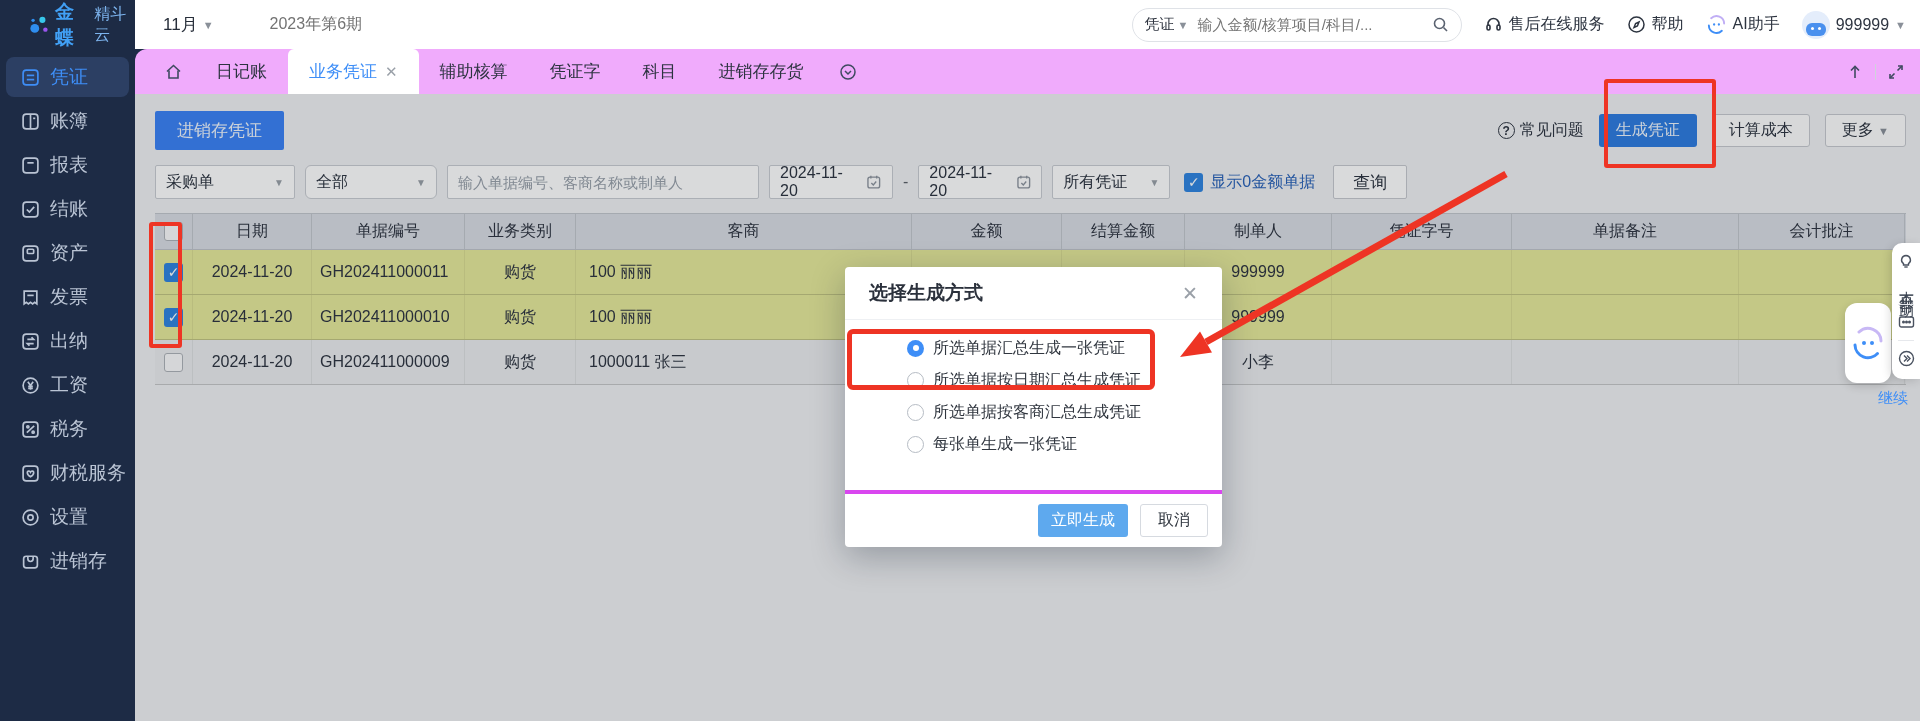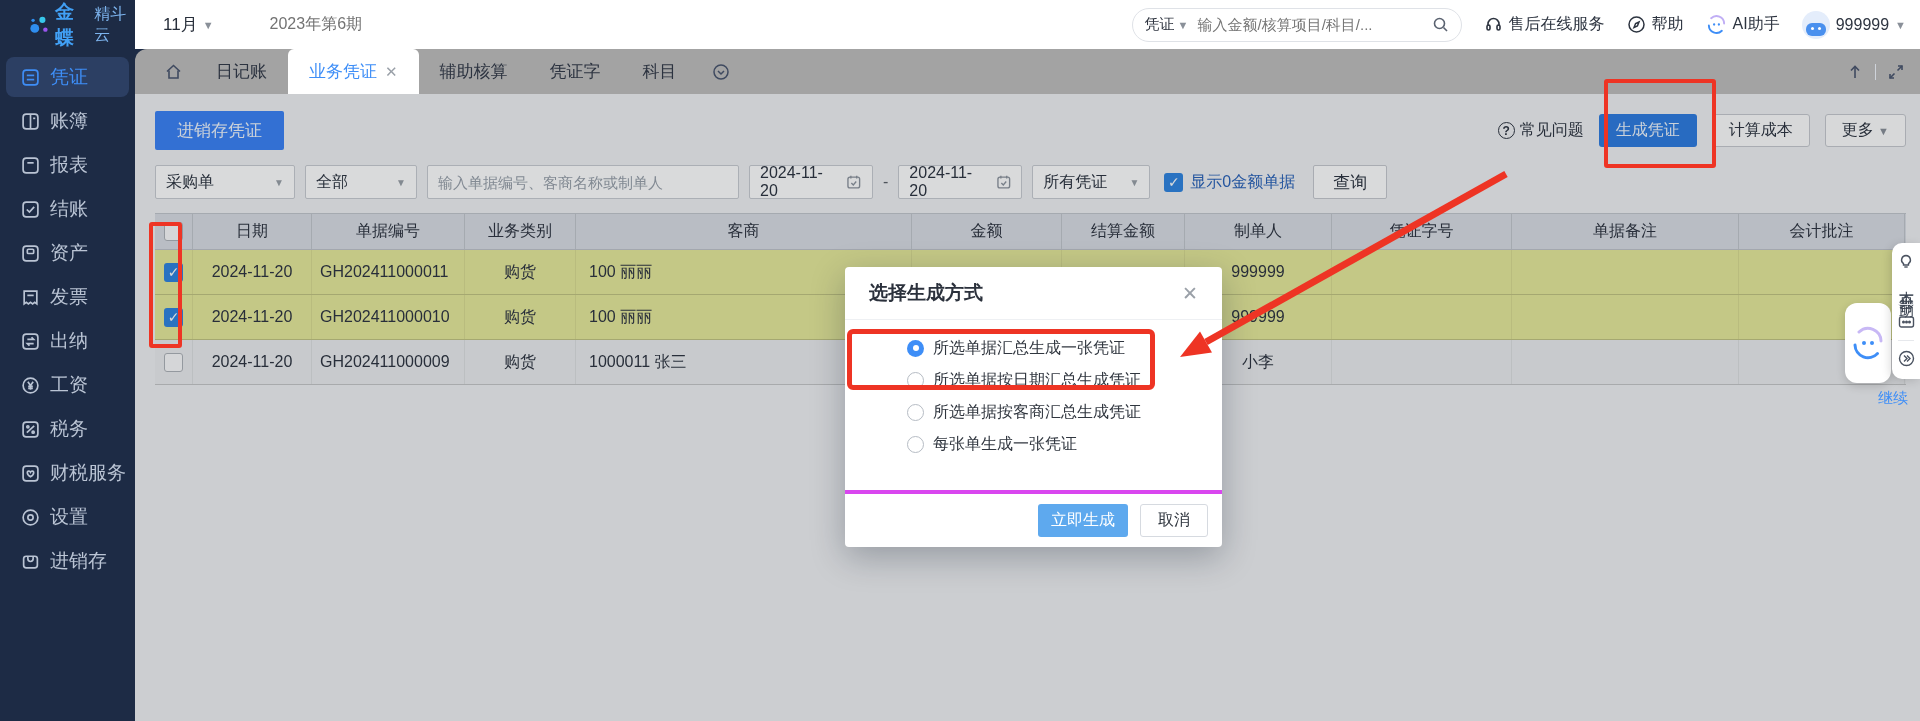--- a/index.html
+++ b/index.html
@@ -31,21 +31,21 @@
   .search-pill { width:330px; height:34px; border:1px solid #dfe2e7; border-radius:17px;
     display:flex; align-items:center; padding:0 12px; gap:9px; }
   .search-cat { font-size:15px; color:#2f3540; display:flex; align-items:center; gap:3px; cursor:pointer; }
   .search-ph { flex:1; font-size:15px; color:#9aa1ab; border:none; outline:none; background:transparent; }
   .top-link { display:flex; align-items:center; gap:6px; font-size:16px; color:#2d3440; cursor:pointer; }
   .avatar { width:28px; height:28px; border-radius:50%; background:#e4edfb; position:relative; overflow:hidden; }
   .avatar .bot { position:absolute; left:4px; right:4px; bottom:3px; height:13px; border-radius:6px; background:#4a90ee; }
   .avatar .bot i { position:absolute; top:4px; width:3px; height:3px; border-radius:50%; background:#fff; }
   .avatar .bot i.l{ left:5px;} .avatar .bot i.r{ right:5px;}
 
-  .tabbar { height:45px; background:#a3a3a3; border-radius:12px 0 0 0; display:flex;
+  .tabbar { height:45px; background:#f0abfc; border-radius:12px 0 0 0; display:flex;
     align-items:stretch; padding-left:16px; flex-shrink:0; position:relative; }
   .tab-home { width:44px; display:flex; align-items:center; justify-content:center; cursor:pointer; }
   .tab { display:flex; align-items:center; padding:0 21px; font-size:17px; color:#2c3340; cursor:pointer; gap:8px; }
   .tab.active { background:#fff; color:#3e8ef7; border-radius:6px 6px 0 0; }
   .tab .x { color:#9aa0a8; font-size:15px; }
   .tab-overflow { display:flex; align-items:center; padding:0 14px; cursor:pointer; }
   .tab-ctrls { position:absolute; right:16px; top:0; bottom:0; display:flex; align-items:center; gap:12px; color:#3f4a60; }
   .tab-ctrls .sep { width:1px; height:16px; background:#cfd3da; }
   .tab-ctrls .ctrl { cursor:pointer; display:flex; align-items:center; }
 
@@ -60,21 +60,21 @@
   .qmark { width:17px; height:17px; border:1.5px solid #2d3440; border-radius:50%; font-size:12px;
     display:flex; align-items:center; justify-content:center; font-weight:bold; }
   .btn-generate { background:#2e7ce0; color:#eef5fd; font-size:16px; height:33px; padding:0 17px; border-radius:3px; }
   .btn-plain { background:#fdfdfd; border:1px solid #c6c9cf; color:#2d3440; font-size:16px;
     height:33px; padding:0 16px; border-radius:3px; }
 
   .filters { margin:15px 0 0 20px; display:flex; align-items:center; gap:10px; font-size:16px; color:#2d3440; }
   .fld { height:34px; background:#fff; border:1px solid #c9ccd2; border-radius:2px;
     display:flex; align-items:center; padding:0 10px; cursor:pointer; }
   .fld .arr { margin-left:auto; color:#9aa0a8; font-size:10px; }
-  .sel1{ width:140px; } .sel2{ width:112px; } .sel3{ width:118px; }
+  .sel1{ width:140px; } .sel2{ width:132px;border-radius:6px; } .sel3{ width:118px; }
   .finput { width:312px; cursor:text; }
   .finput input { border:none; outline:none; width:100%; font-size:15px; background:transparent;
     color:#2d3440; font-family:inherit; }
   .finput input::placeholder { color:#98a0aa; }
   .datef { width:124px; gap:8px; }
   .dash { color:#5a6068; }
   .cbgroup { display:flex; align-items:center; gap:7px; margin-left:4px; cursor:pointer; }
   .cb { width:19px; height:19px; border-radius:3px; flex-shrink:0; }
   .cb.on { background:#2f84e0; color:#fff; font-size:14px; display:flex; align-items:center; justify-content:center; }
   .cb.off { background:#fbfbfc; border:1.5px solid #aeb2b8; }
@@ -315,20 +315,23 @@
         <span class="x">✕</span>
       </div>
       <div class="tab">
           <span>辅助核算</span>
         </div>
       <div class="tab">
           <span>凭证字</span>
         </div>
       <div class="tab">
           <span>科目</span>
+        </div>
+      <div class="tab">
+          <span>进销存存货</span>
         </div>
       <div class="tab-overflow">
         <svg width="18" height="18" viewBox="0 0 18 18" fill="none" stroke="#3f4a60" stroke-width="1.5">
             <circle cx="9" cy="9" r="7"></circle>
             <polyline points="6,8 9,11 12,8"></polyline>
           </svg>
       </div>
       <div class="tab-ctrls">
         <span class="ctrl">
           <svg width="16" height="16" viewBox="0 0 16 16" fill="none" stroke="#3f4a60" stroke-width="1.6">

